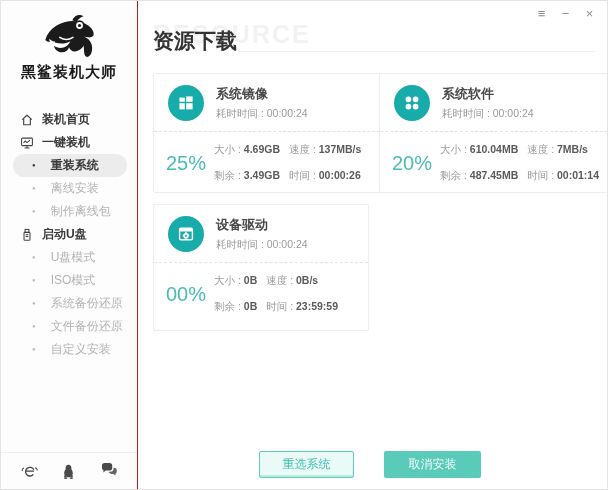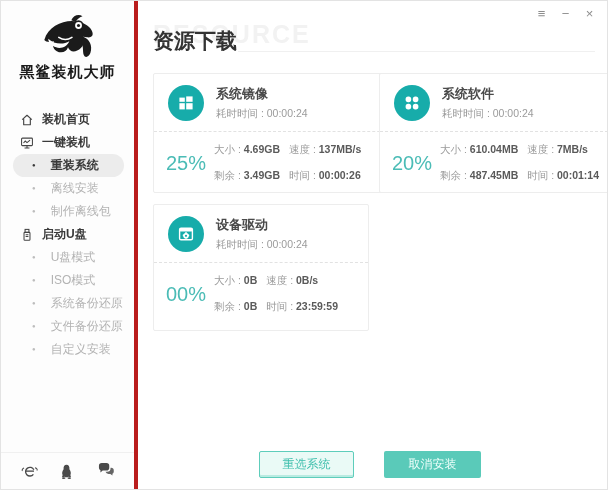--- a/index.html
+++ b/index.html
@@ -1,19 +1,19 @@
 <!DOCTYPE html>
 <html><head>
 <meta charset="utf-8">
 <style>
   html,body{margin:0;padding:0;background:#fff;font-family:"Liberation Sans","DejaVu Sans",sans-serif;}
   .window{position:relative;width:606px;height:488px;background:#fff;border:1px solid #e3e3e3;overflow:hidden;}
 
   
-  .sidebar{position:absolute;left:0;top:0;width:137px;height:100%;background:#fdfdfd;border-right:4px solid #b91c1c;box-sizing:border-box;}
+  .sidebar{position:absolute;left:0;top:0;width:137px;height:100%;background:#fdfdfd;border-right:1px solid #b91c1c;box-sizing:border-box;}
   .logo{padding-top:10px;text-align:center;}
   .logo svg{display:block;margin:0 auto;}
   .logo-text{margin-top:2px;font-size:15px;font-weight:bold;color:#1b1b1b;letter-spacing:1px;}
   .menu{margin-top:26px;padding:0 6px 0 18px;}
   .mi{height:23px;display:flex;align-items:center;gap:8px;font-size:12px;cursor:pointer;white-space:nowrap;}
   .mi.section{color:#3a3a3a;font-weight:bold;}
   .mi .mi-icon{width:15px;height:15px;display:inline-flex;align-items:center;justify-content:center;}
   .mi.sub{color:#b3b3b3;padding-left:13px;}
   .mi.sub::before{content:"●";font-size:6px;color:#bdbdbd;margin-right:7px;transform:translateY(-1px);}
   .mi.sub.active{background:#ececec;border-radius:12px;color:#3a3a3a;font-weight:bold;margin-left:-6px;padding-left:19px;margin-right:4px;}

